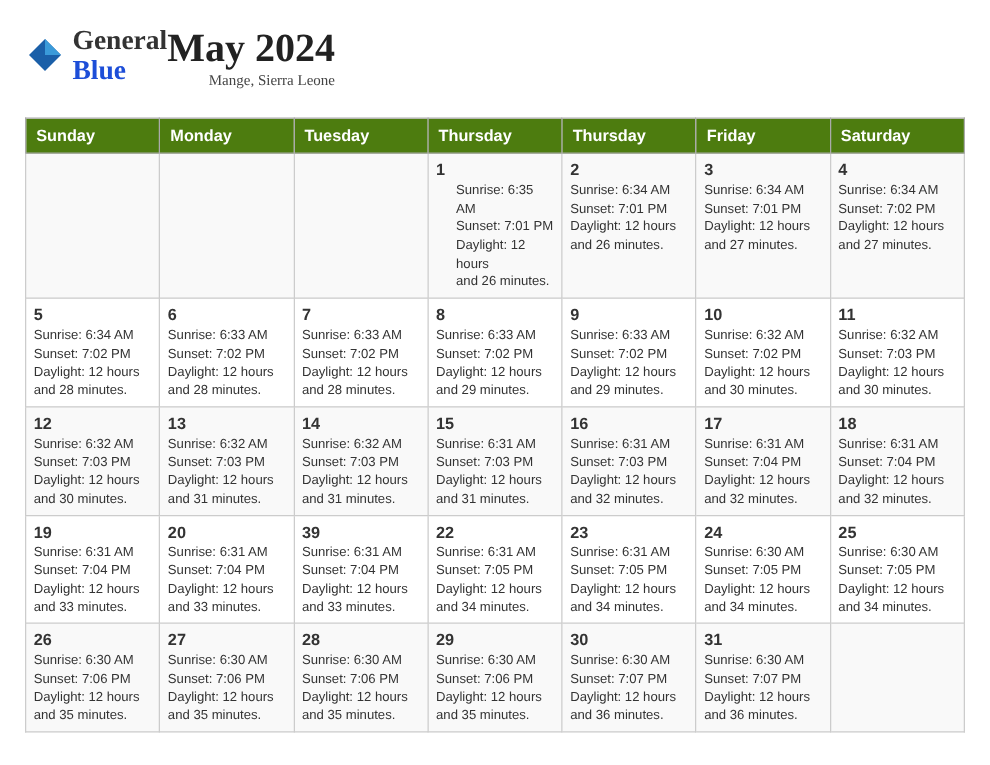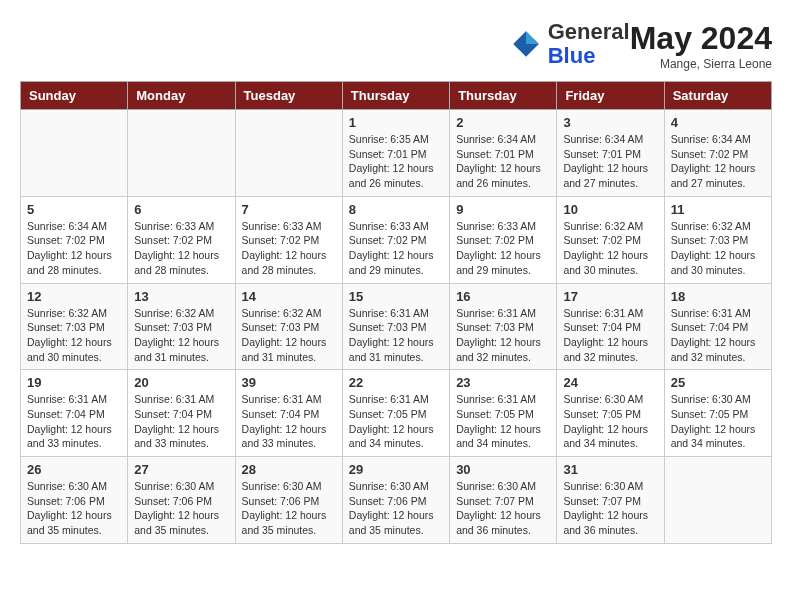--- a/index.html
+++ b/index.html
@@ -5,23 +5,24 @@
     * { box-sizing: border-box; margin: 0; padding: 0; }
     body {
       font-family: Arial, sans-serif;
       background: #fff;
       width: 792px;
       min-height: 612px;
       padding: 20px;
     }
     .header {
       display: flex;
-      justify-content: flex-end;
+      justify-content: flex-start;
       align-items: flex-start;
-      margin-bottom: 10px;
+      margin-bottom: 22px;
+      font-family: Liberation Serif, serif;
     }
     .logo {
       display: flex;
       align-items: center;
       gap: 6px;
     }
     .logo-text {
       font-size: 22px;
       font-weight: bold;
       line-height: 1.1;
@@ -43,21 +44,21 @@
     .location {
       font-size: 12px;
       color: #444;
     }
     table {
       width: 100%;
       border-collapse: collapse;
       table-layout: fixed;
     }
     thead tr th {
-      background-color: #7f1d1d;
+      background-color: #4d7c0f;
       color: #fff;
       text-align: left;
       padding: 6px 8px;
       font-size: 13px;
       border: 1px solid #aaa;
     }
     tbody tr td {
       vertical-align: top;
       border: 1px solid #ccc;
       padding: 5px 6px;
@@ -116,21 +117,21 @@
         <th>Saturday</th>
       </tr>
   </thead>
   <tbody id="calendar-body">
       <tr>
         <td class="empty"></td>
         <td class="empty"></td>
         <td class="empty"></td>
         <td>
           <span class="day-num">1</span>
-          <div class="day-info" style="white-space: pre-line;">Sunrise: 6:35 AM
+          <div class="day-info" style="white-space: pre-line; margin-left: 16px;">Sunrise: 6:35 AM
 Sunset: 7:01 PM
 Daylight: 12 hours
 and 26 minutes.</div>
         </td>
         <td>
           <span class="day-num">2</span>
           <div class="day-info" style="white-space: pre-line;">Sunrise: 6:34 AM
 Sunset: 7:01 PM
 Daylight: 12 hours
 and 26 minutes.</div>

